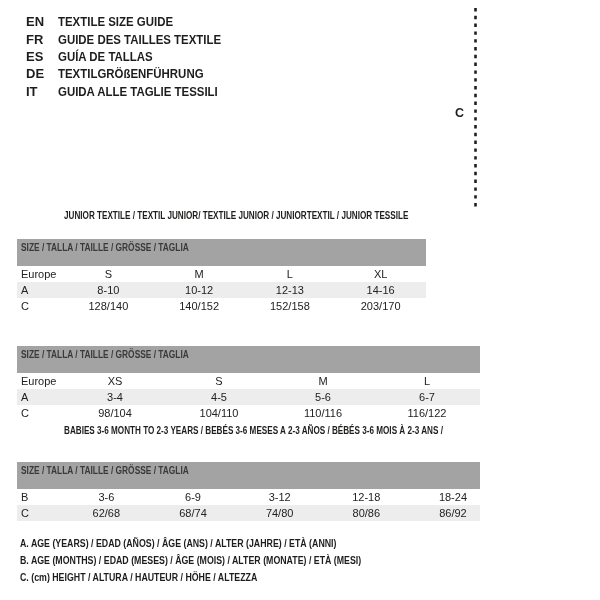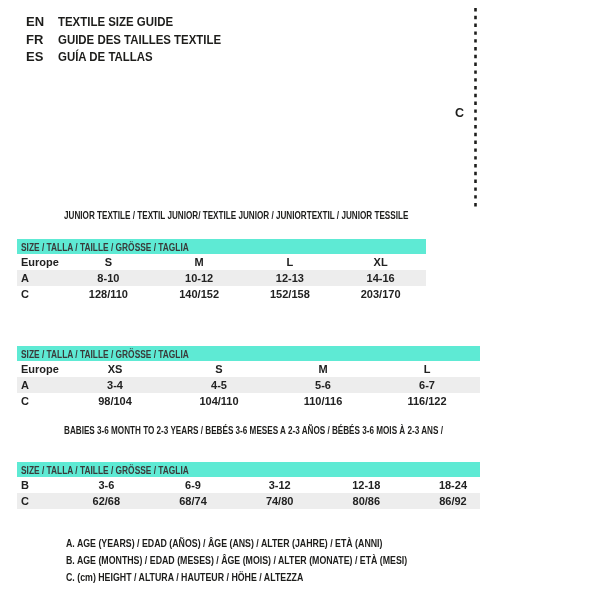--- a/index.html
+++ b/index.html
@@ -17,51 +17,59 @@
   .figure svg{position:absolute;left:0;top:0;}
   .fig-label{position:absolute;left:-15px;top:100px;font-size:12.5px;font-weight:bold;}
 
   
   .section-title{position:absolute;left:19px;font-size:11px;font-weight:bold;white-space:nowrap;margin-left:45px;}
   .cond{display:inline-block;transform:scaleX(0.74);transform-origin:0 50%;white-space:nowrap;}
   .subscript{font-size:8px;vertical-align:-2px;}
 
   
   table.size-table{position:absolute;border-collapse:collapse;table-layout:fixed;font-size:11px;color:#222;}
-  table.size-table th{background:#5eead4;height:15px;padding:0 0 0 4px;text-align:left;font-weight:bold;font-size:11px;color:#3a3a3a;}
+  table.size-table th{background:#a3a3a3;height:15px;padding:0 0 12px 4px;text-align:left;font-weight:bold;font-size:11px;color:#3a3a3a;}
   table.size-table th .cond{transform:scaleX(0.76);}
-  table.size-table td{height:16px;padding:0;text-align:center;font-weight:bold;}
+  table.size-table td{height:16px;padding:0;text-align:center;font-weight:normal;}
   table.size-table td.rowlabel{text-align:left;padding-left:4px;}
   table.size-table tbody tr:nth-child(even) td{background:#ededed;}
   .t1{left:17px;top:239px;width:409px;}
   .t2{left:17px;top:346px;width:566px;}
   .t3{left:17px;top:462px;width:566px;}
   col.lbl{width:46px;}
 
   
-  .notes{position:absolute;left:20px;top:537px;margin-left:46px;}
+  .notes{position:absolute;left:20px;top:537px;}
   .note-line{height:16.8px;font-size:11px;font-weight:bold;white-space:nowrap;transform:scaleX(0.8);transform-origin:0 50%;}
 </style>
 </head>
 <body>
 
 <div class="page">
 
   <div class="lang-block">
     <div class="lang-row">
       <span class="lang-code">EN</span>
       <span class="lang-label">TEXTILE SIZE GUIDE</span>
     </div>
     <div class="lang-row">
       <span class="lang-code">FR</span>
       <span class="lang-label">GUIDE DES TAILLES TEXTILE</span>
     </div>
     <div class="lang-row">
       <span class="lang-code">ES</span>
       <span class="lang-label">GUÍA DE TALLAS</span>
+    </div>
+    <div class="lang-row">
+      <span class="lang-code">DE</span>
+      <span class="lang-label">TEXTILGRÖßENFÜHRUNG</span>
+    </div>
+    <div class="lang-row">
+      <span class="lang-code">IT</span>
+      <span class="lang-label">GUIDA ALLE TAGLIE TESSILI</span>
     </div>
   </div>
 
   <div class="figure">
     <span class="fig-label">C</span>
     <svg width="110" height="206" viewBox="0 0 110 206">
       <line x1="5.5" y1="2" x2="5.5" y2="202" stroke="#1d1d1b" stroke-width="2.6" stroke-dasharray="3.4 4.4"></line>
       <g fill="#050505" stroke="none">
         <ellipse cx="58" cy="36" rx="28" ry="30"></ellipse>
         <circle cx="30" cy="50" r="6"></circle>
@@ -105,21 +113,21 @@
       </tr>
       <tr>
         <td class="rowlabel">A</td>
         <td>8-10</td>
         <td>10-12</td>
         <td>12-13</td>
         <td>14-16</td>
       </tr>
       <tr>
         <td class="rowlabel">C</td>
-        <td>128/110</td>
+        <td>128/140</td>
         <td>140/152</td>
         <td>152/158</td>
         <td>203/170</td>
       </tr>
     </tbody>
   </table>
 
   <table class="size-table t2">
     <colgroup>
         <col class="lbl">

